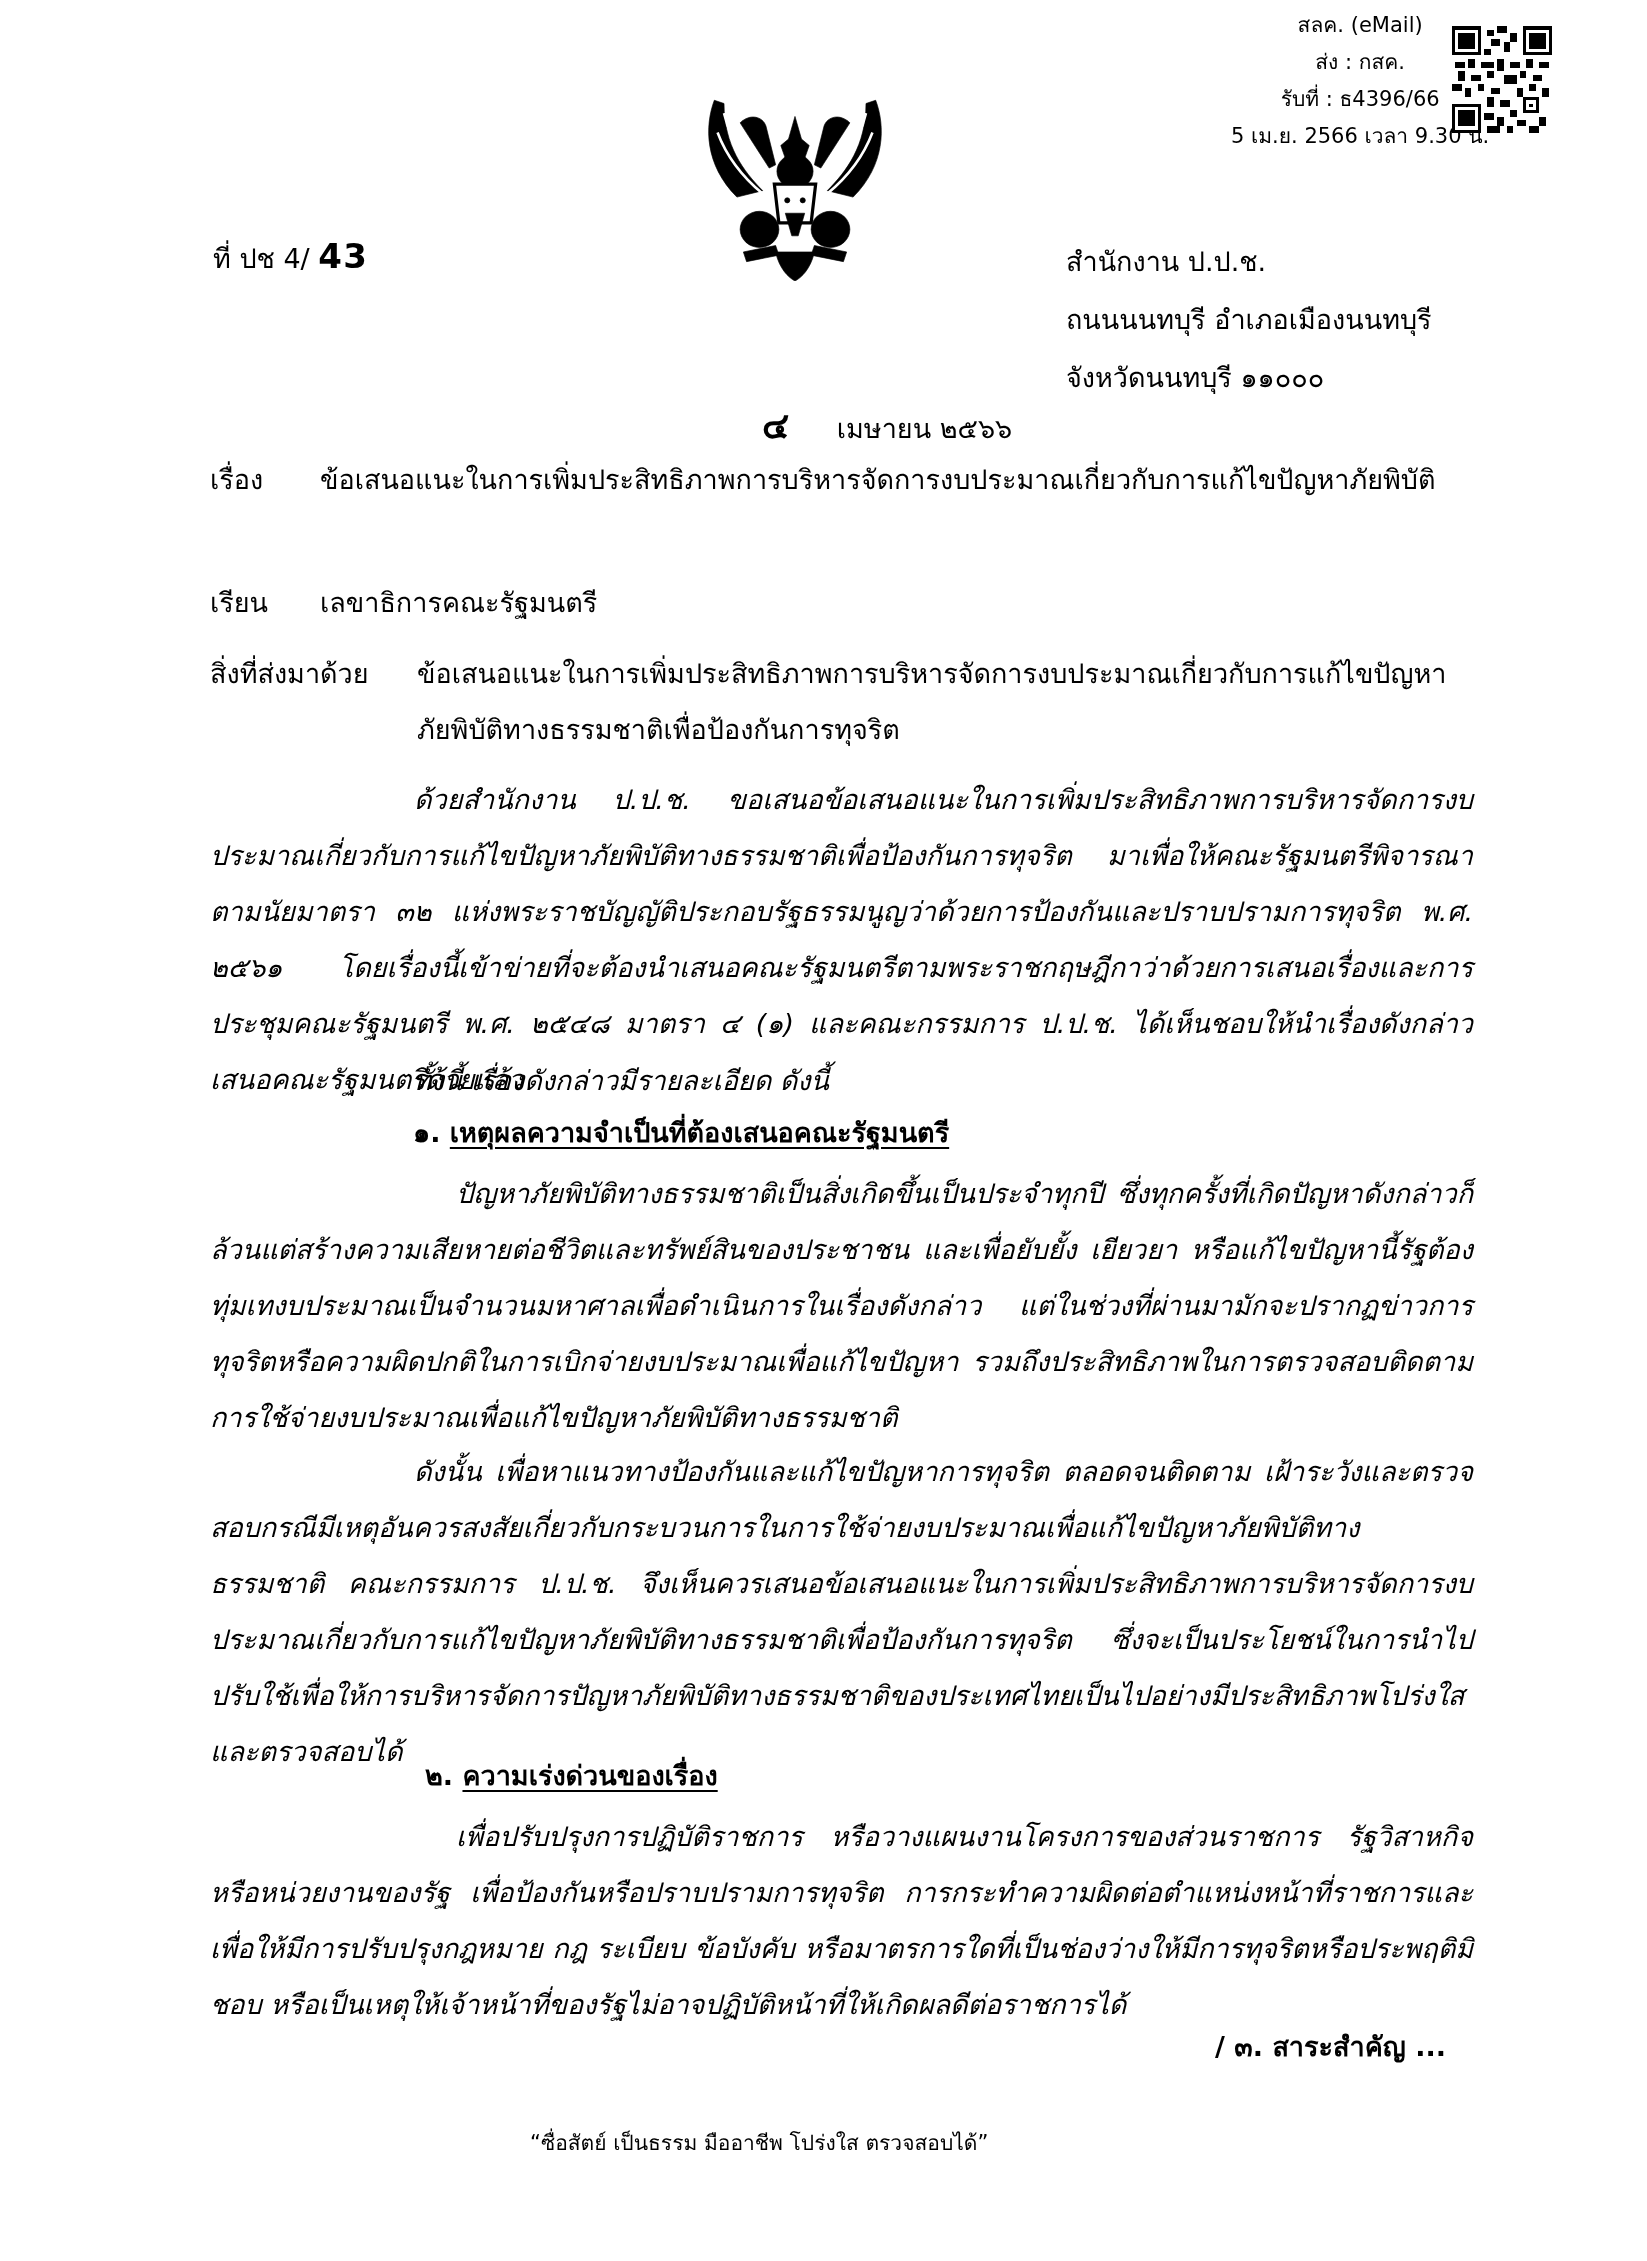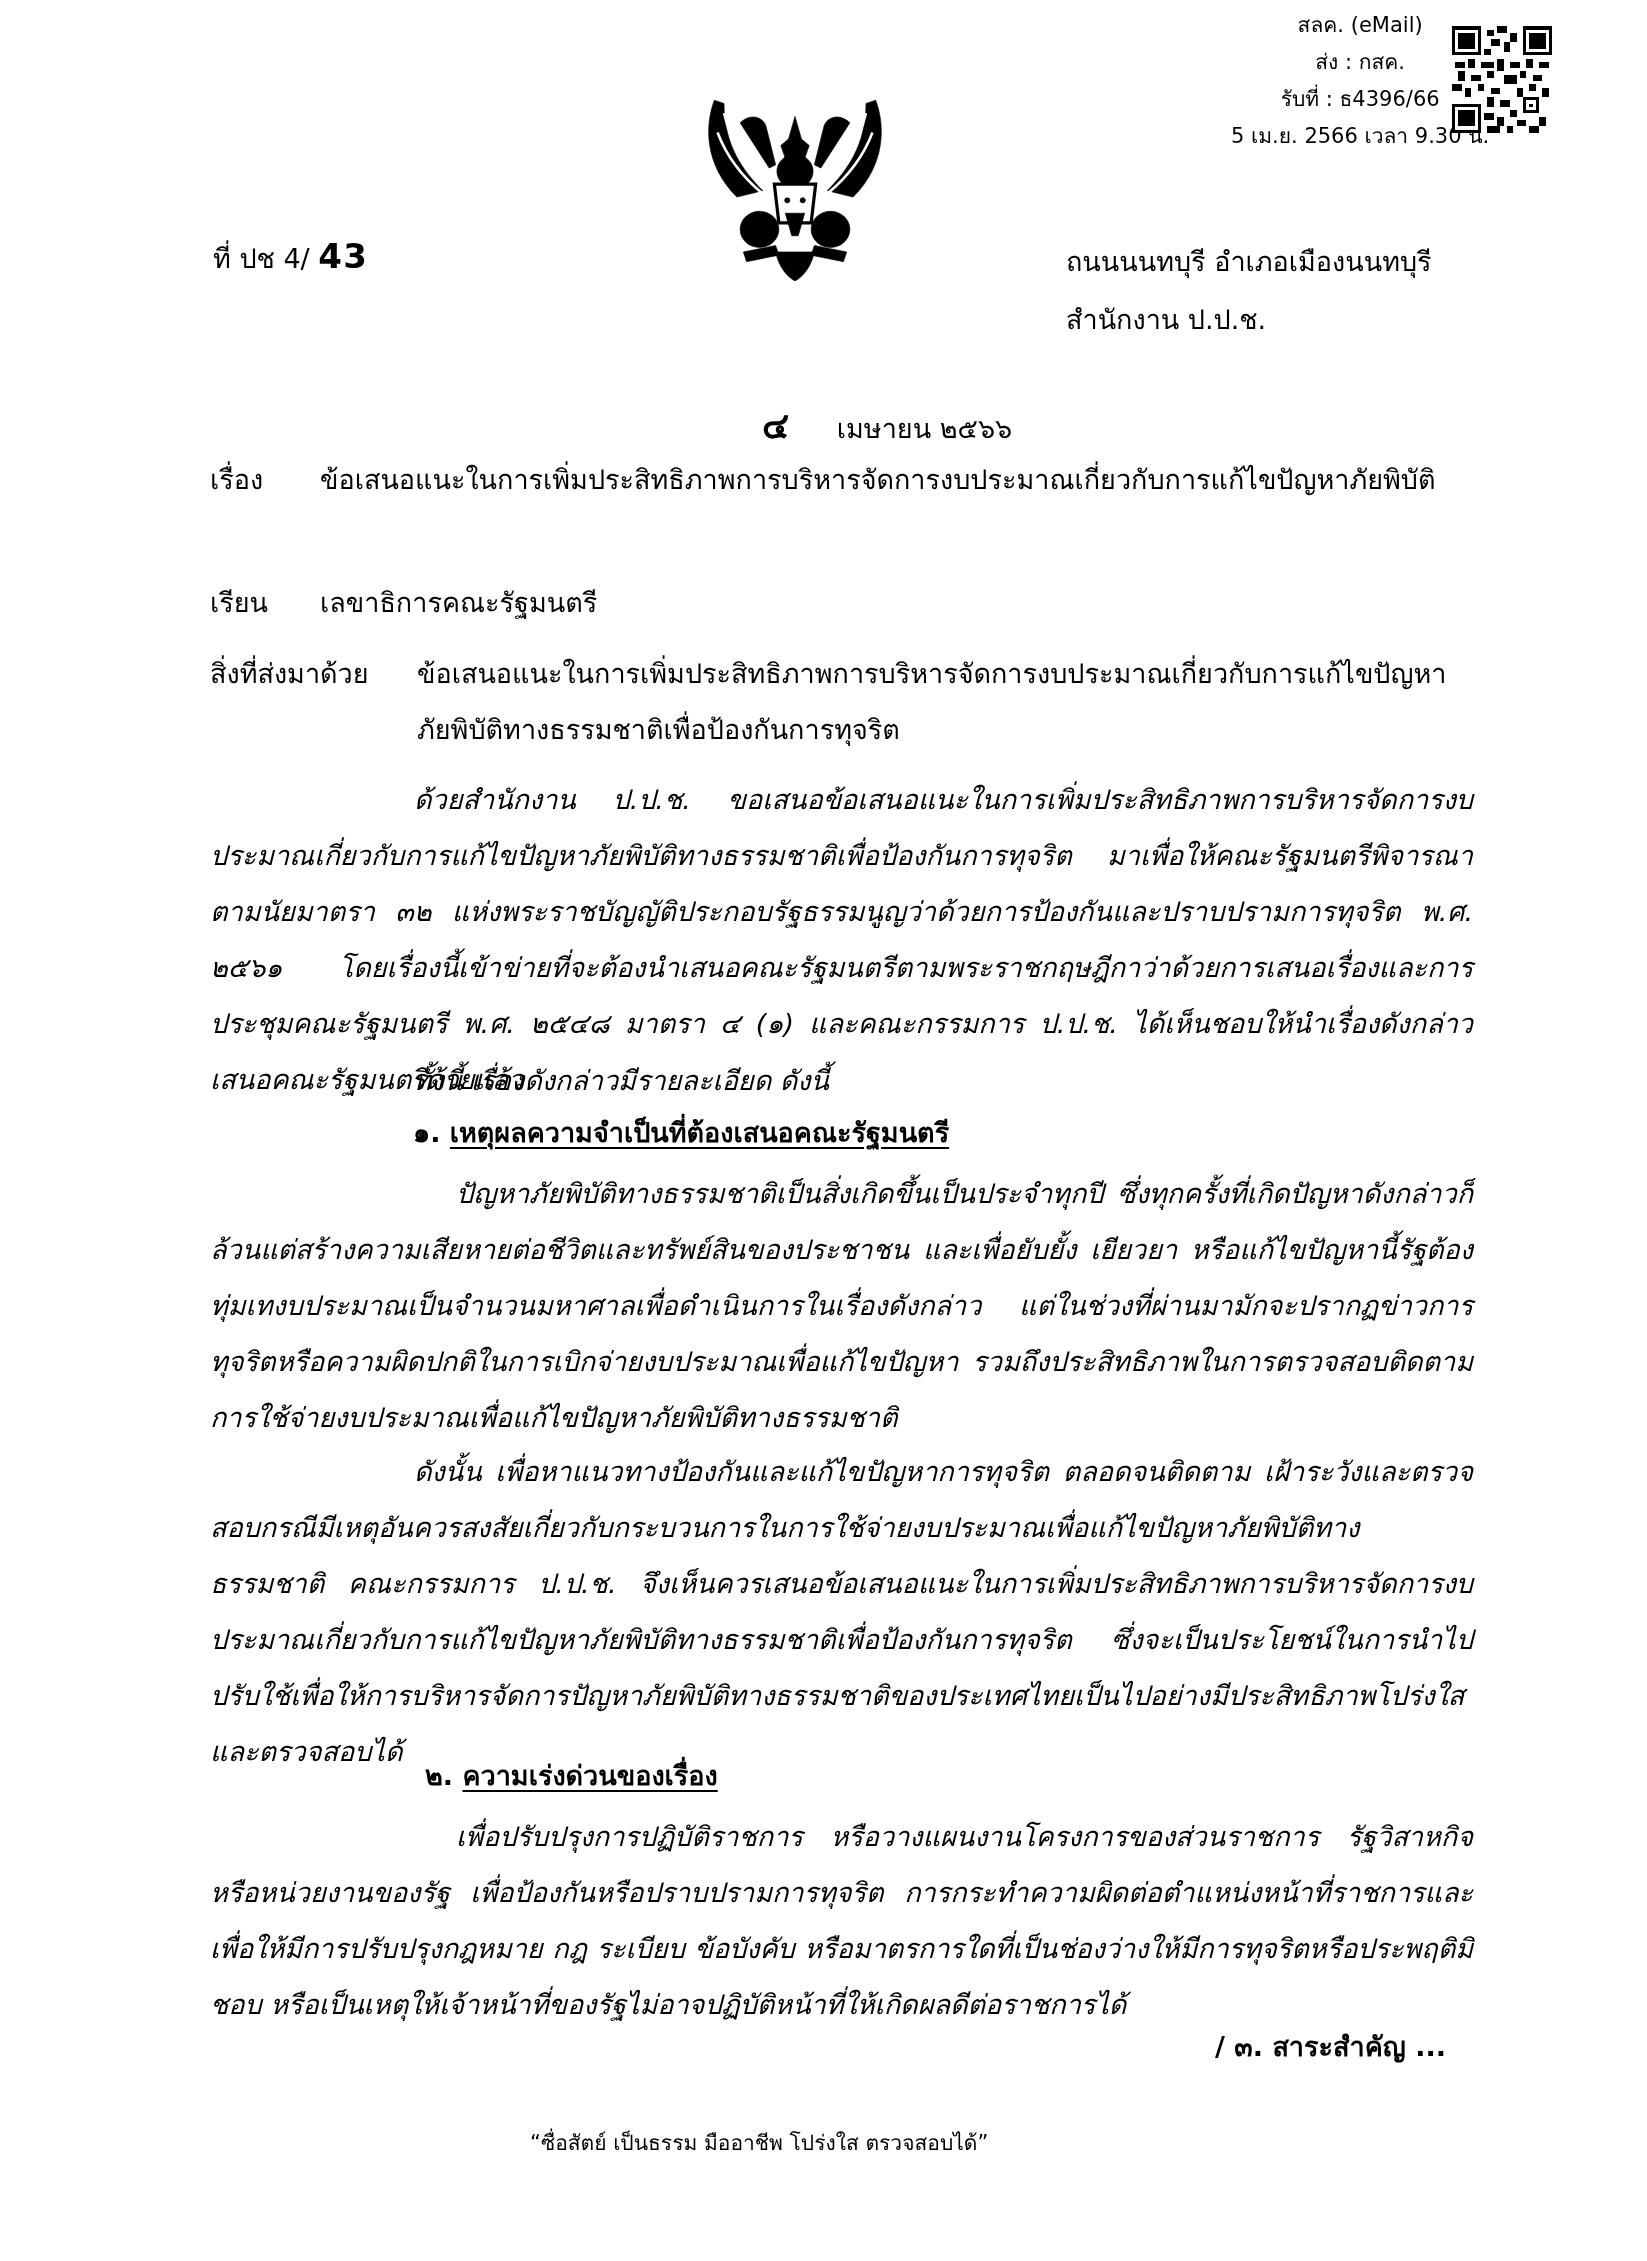--- a/index.html
+++ b/index.html
@@ -128,22 +128,23 @@
     </g>
   </svg>
 </div>
 
 <div class="abs docno">
   <span>ที่ ปช 4/</span>
   <span class="num">43</span>
 </div>
 
 <div class="abs address">
+  <div>สำนักงาน ป.ป.ช.</div>
   <div>ถนนนนทบุรี อำเภอเมืองนนทบุรี</div>
-  <div>สำนักงาน ป.ป.ช.</div>
+  <div>จังหวัดนนทบุรี ๑๑๐๐๐</div>
 </div>
 
 <div class="abs date">
   <span class="day">๔</span>
   <span>เมษายน ๒๕๖๖</span>
 </div>
 
 <div class="abs row" style="top:452px;">
   <span class="lbl" style="width:110px;">เรื่อง</span><span class="val" style="width:1156px;">
     <div>ข้อเสนอแนะในการเพิ่มประสิทธิภาพการบริหารจัดการงบประมาณเกี่ยวกับการแก้ไขปัญหาภัยพิบัติ</div>

